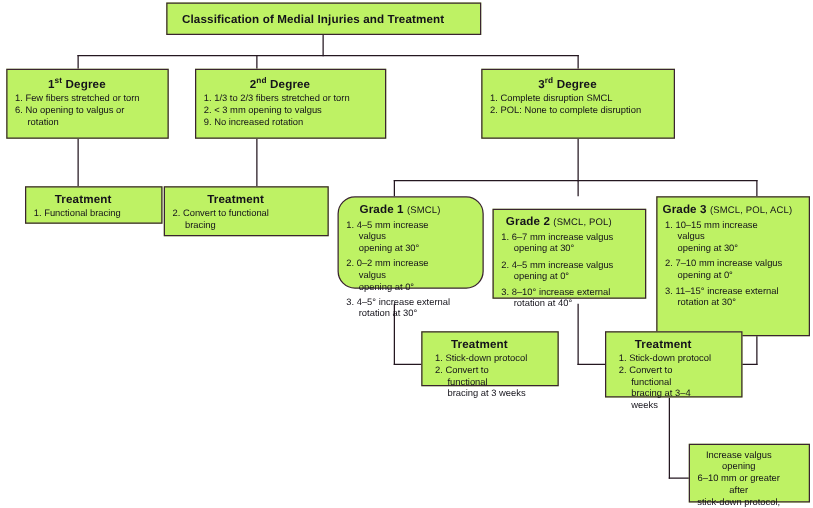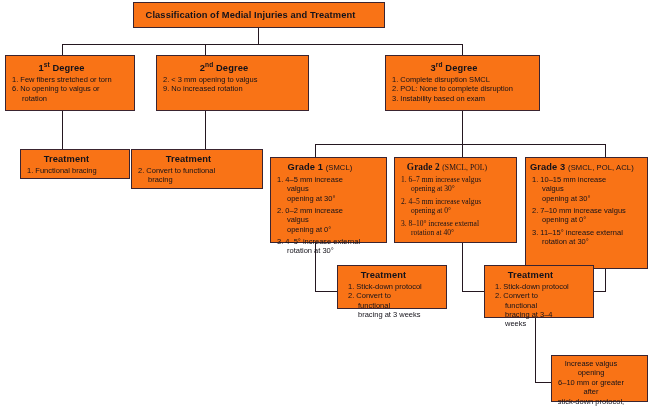--- a/index.html
+++ b/index.html
@@ -11,21 +11,21 @@
     position: relative;
     width: 650px;
     height: 406px;
     background: #ffffff;
     font-family: "Liberation Sans", sans-serif;
     overflow: hidden;
   }
   .node {
     position: absolute;
     box-sizing: border-box;
-    background: #f97316;
+    background: #bef264;
     border: 1.4px solid #3a2430;
     color: #14121a;
     padding: 3px 21px 4px 4px;
   }
   .node .title {
     text-align: center;
     font-size: 9.3px;
     font-weight: bold;
     line-height: 12px;
     letter-spacing: 0.1px;
@@ -115,61 +115,61 @@
     <ol>
       <li>1.  Few fibers stretched or torn</li>
       <li>6.  No opening to valgus or
      rotation</li>
     </ol>
   </div>
 
   <div class="node" style="left:156px; top:55px; width:153px; height:56px;">
     <div class="title"><span>2</span><span class="sup">nd</span> <span>Degree</span></div>
     <ol>
+      <li>1.  1/3 to 2/3 fibers stretched or torn</li>
       <li>2.  &lt; 3 mm opening to valgus</li>
       <li>9.  No increased rotation</li>
     </ol>
   </div>
 
   <div class="node" style="left:385px; top:55px; width:155px; height:56px;">
     <div class="title"><span>3</span><span class="sup">rd</span> <span>Degree</span></div>
     <ol>
       <li>1.  Complete disruption SMCL</li>
       <li>2.  POL: None to complete disruption</li>
-      <li>3.  Instability based on exam</li>
     </ol>
   </div>
 
   <div class="node" style="left:20px; top:149px; width:110px; height:30px;">
     <div class="title">Treatment</div>
     <ol>
       <li>1.  Functional bracing</li>
     </ol>
   </div>
 
   <div class="node" style="left:131px; top:149px; width:132px; height:40px;">
     <div class="title">Treatment</div>
     <ol>
       <li>2.  Convert to functional bracing</li>
     </ol>
   </div>
 
-  <div class="node" style="left:270px; top:157px; width:117px; height:86px;">
+  <div class="node" style="left:270px; top:157px; width:117px; height:74px;border-radius:14px;">
     <div class="title"><span>Grade 1</span> <span class="sub-label">(SMCL)</span></div>
     <ol class="spaced">
       <li>1.  4–5 mm increase valgus
      opening at 30°</li>
       <li>2.  0–2 mm increase valgus
      opening at 0°</li>
       <li>3.  4–5° increase external
      rotation at 30°</li>
     </ol>
   </div>
 
-  <div class="node" style="left:394px; top:157px; width:123px; height:86px;font-family:Liberation Serif, serif;">
+  <div class="node" style="left:394px; top:167px; width:123px; height:72px;">
     <div class="title"><span>Grade 2</span> <span class="sub-label">(SMCL, POL)</span></div>
     <ol class="spaced">
       <li>1.  6–7 mm increase valgus
      opening at 30°</li>
       <li>2.  4–5 mm increase valgus
      opening at 0°</li>
       <li>3.  8–10° increase external
      rotation at 40°</li>
     </ol>
   </div>

